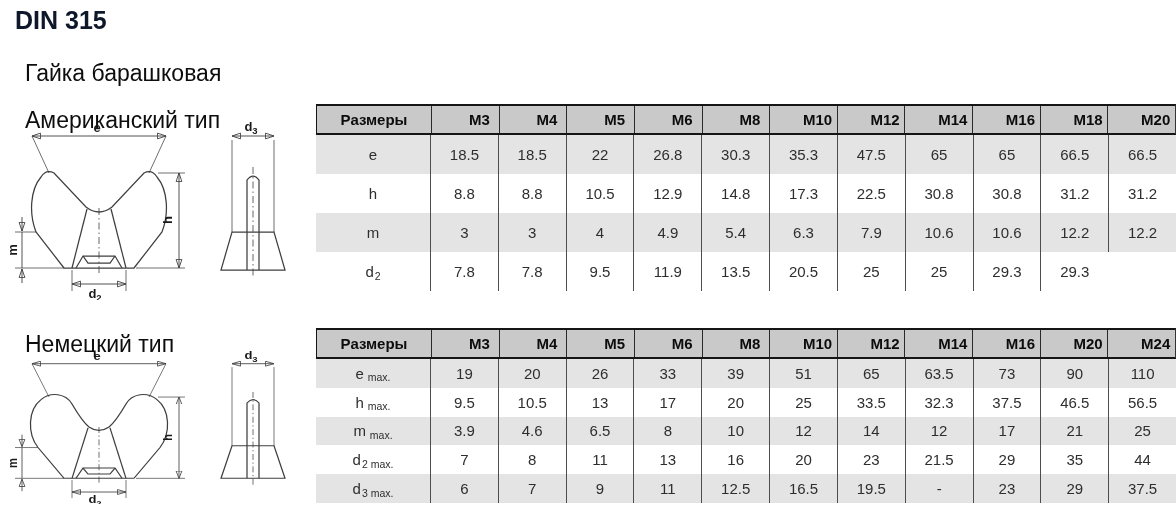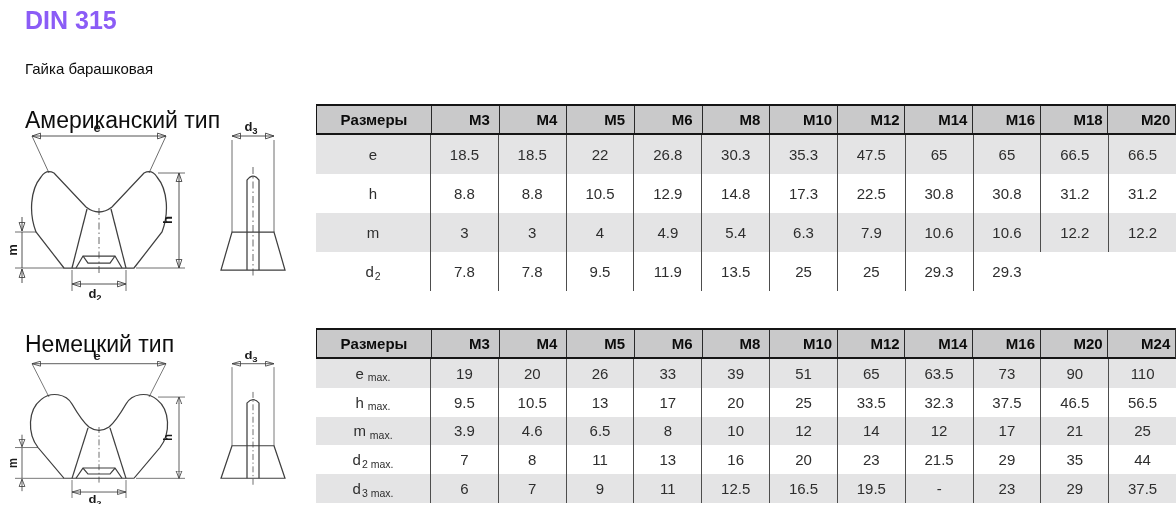--- a/index.html
+++ b/index.html
@@ -1,19 +1,19 @@
 <!DOCTYPE html>
 <html><head>
 <meta charset="utf-8">
 <style>
   html,body{margin:0;padding:0;background:#fff;}
   #page{position:relative;width:1176px;height:506px;background:#ffffff;overflow:hidden;
         font-family:"Liberation Sans",sans-serif;}
-  .title{position:absolute;left:25px;top:6px;font-size:25px;font-weight:bold;color:#8b5cf6;}
-  .subtitle{position:absolute;left:25px;top:60px;font-size:15px;color:#0d0d0d;}
+  .title{position:absolute;left:15px;top:6px;font-size:25px;font-weight:bold;color:#0f172a;}
+  .subtitle{position:absolute;left:25px;top:60px;font-size:23px;color:#0d0d0d;}
   .seclabel{position:absolute;left:25px;font-size:23px;color:#0d0d0d;}
   #sec1-label{top:107px;}
   #sec2-label{top:331px;}
 
   .dwg{position:absolute;left:8px;}
   #dwgA{top:120px;}
   #dwgG{top:350px;}
   .dwg line,.dwg path,.dwg polyline{stroke:#3f3f3f;fill:none;}
   .outline{stroke-width:1.25;}
   .dim{stroke-width:0.9;}
@@ -213,20 +213,21 @@
       <div class="tr plain">
         <div class="cell">
           <span>d</span>
           <span class="lab-sub">2</span>
         </div>
         <div class="cell">7.8</div>
         <div class="cell">7.8</div>
         <div class="cell">9.5</div>
         <div class="cell">11.9</div>
         <div class="cell">13.5</div>
+        <div class="cell">20.5</div>
         <div class="cell">25</div>
         <div class="cell">25</div>
         <div class="cell">29.3</div>
         <div class="cell">29.3</div>
       </div>
     </div>
 
   <div class="tbl" id="t2">
       <div class="tr head">
         <div class="cell th">Размеры</div>

